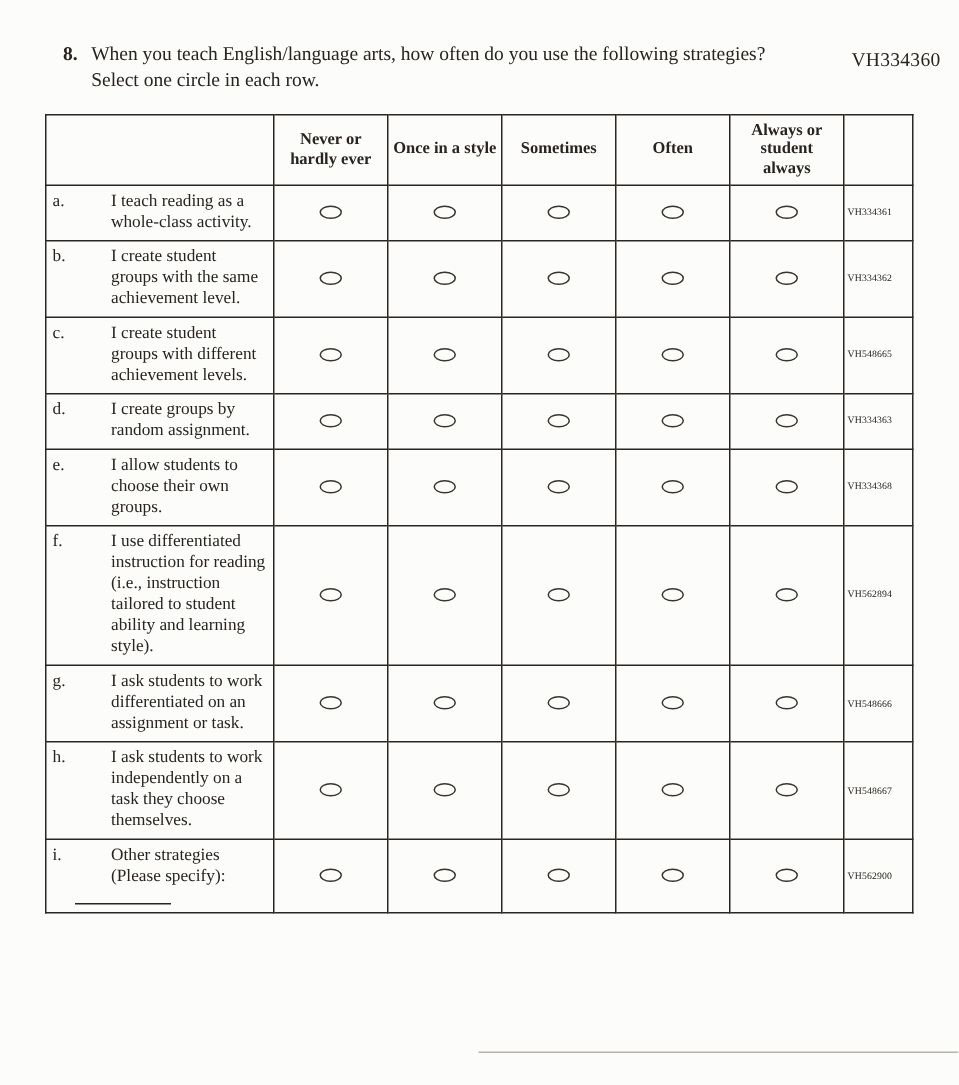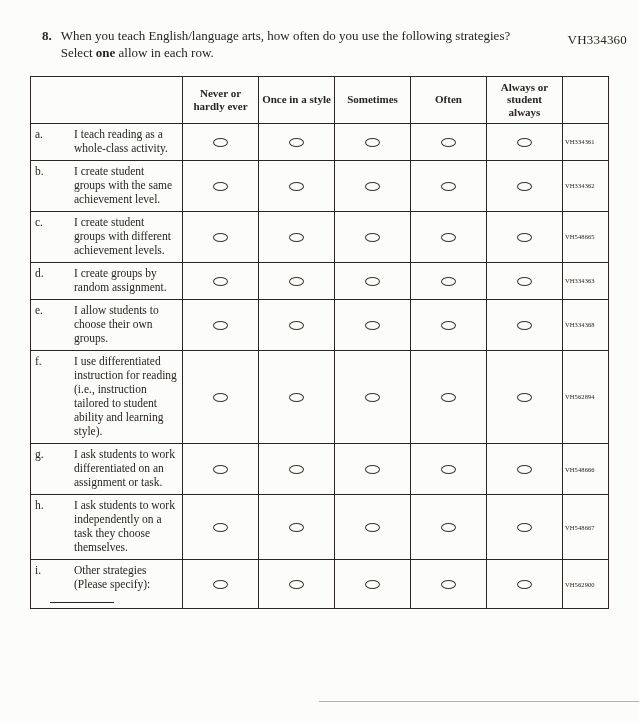--- a/index.html
+++ b/index.html
@@ -26,21 +26,21 @@
     margin: 28px 0 0 42px;
     width: 470px;
     font-size: 13px;
     line-height: 1.3;
   }
   .qnum {
     font-weight: bold;
     margin-right: 9px;
     flex: none;
   }
-  .qtext b { font-weight: bold; }
+  .qtext b { font-weight: normal; }
   table.survey {
     border-collapse: collapse;
     margin: 14px 0 0 30px;
     table-layout: fixed;
     padding-left: 36px;
   }
   table.survey th, table.survey td {
     border: 1px solid #2b2621;
   }
   th.stub-col  { width: 152px; }
@@ -99,21 +99,21 @@
     background: #b8b2a9;
   }
 </style>
 </head>
 <body>
 
 <div class="top-code">VH334360</div>
 
 <div class="question">
   <span class="qnum">8.</span>
-  <span class="qtext"><span>When you teach English/language arts, how often do you use the following strategies? Select </span><b>one</b><span> allow in each row.</span></span>
+  <span class="qtext"><span>When you teach English/language arts, how often do you use the following strategies? Select </span><b>one</b><span> circle in each row.</span></span>
 </div>
 
 <table class="survey">
   <thead>
     <tr>
       <th class="stub-col"></th>
       <th class="opt-col">Never or hardly ever</th>
       <th class="opt-col">Once in a style</th>
       <th class="opt-col">Sometimes</th>
       <th class="opt-col">Often</th>

